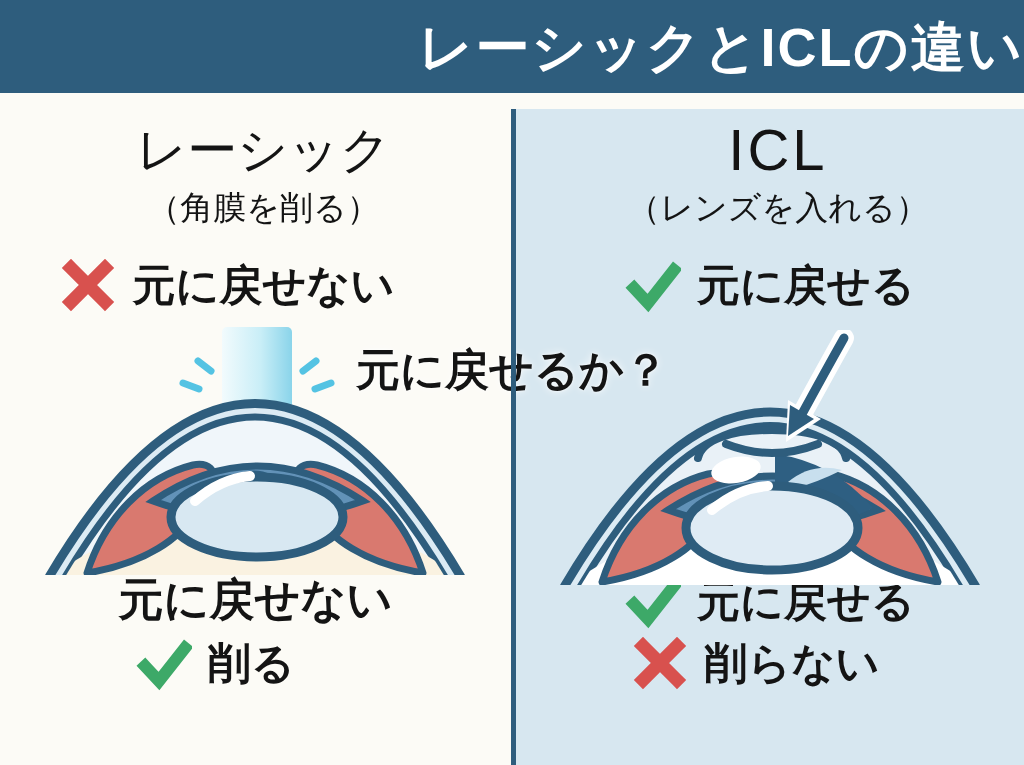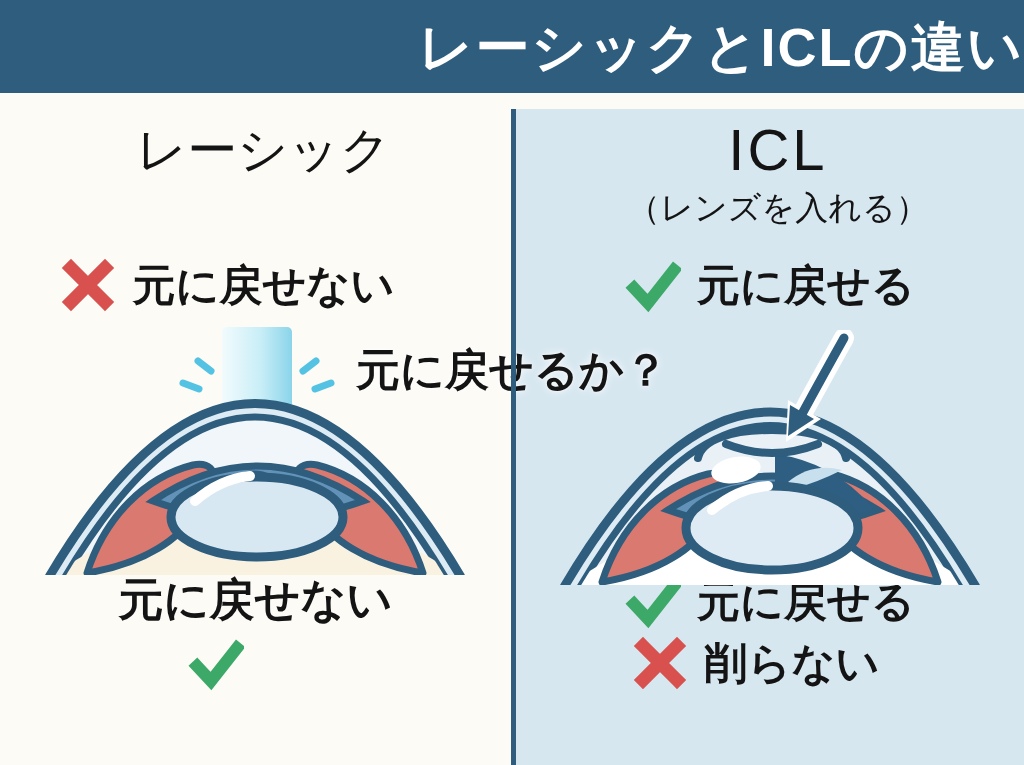--- a/index.html
+++ b/index.html
@@ -59,20 +59,21 @@
 <div class="page">
 
   <div class="header">
     <div class="header-title">レーシックとICLの違い</div>
   </div>
 
   <div class="divider"></div>
 
   <div class="panel-left">
     <div class="col-title t-main">レーシック</div>
+    <div class="col-title t-sub">（角膜を削る）</div>
 
     <div class="point-row row-top shiftL28">
       <svg class="mark" viewBox="0 0 56 56">
         <path class="x" d="M11 11 L45 45 M45 11 L11 45"></path>
       </svg>
       <span>元に戻せない</span>
     </div>
 
     <svg class="eye eye-left" width="440" height="250" viewBox="0 0 440 250">
       <defs>
@@ -108,20 +109,21 @@
     </svg>
 
     <div class="point-row row-note">
       <span>元に戻せない</span>
     </div>
 
     <div class="point-row row-b2 shiftL40">
       <svg class="mark" viewBox="0 0 56 56">
         <path class="v" d="M9 31 L23 46 L49 13"></path>
       </svg>
+      <span>削る</span>
     </div>
   </div>
 
   <div class="panel-right">
     <div class="col-title t-sub">（レンズを入れる）</div>
     <div class="col-title t-main-icl">ICL</div>
 
     <div class="point-row row-top">
       <svg class="mark" viewBox="0 0 56 56">
         <path class="v" d="M9 31 L23 46 L49 13"></path>

